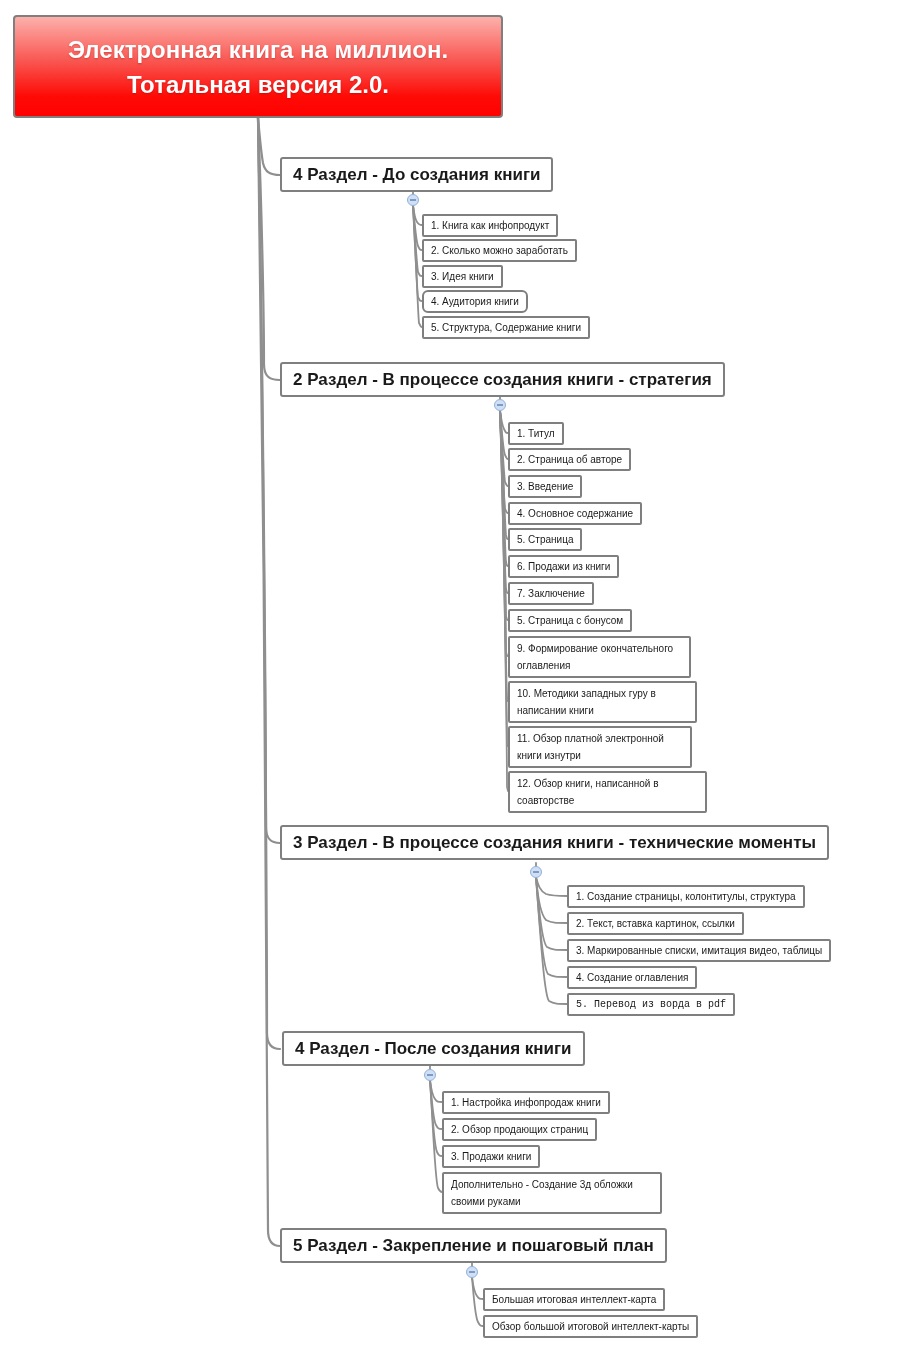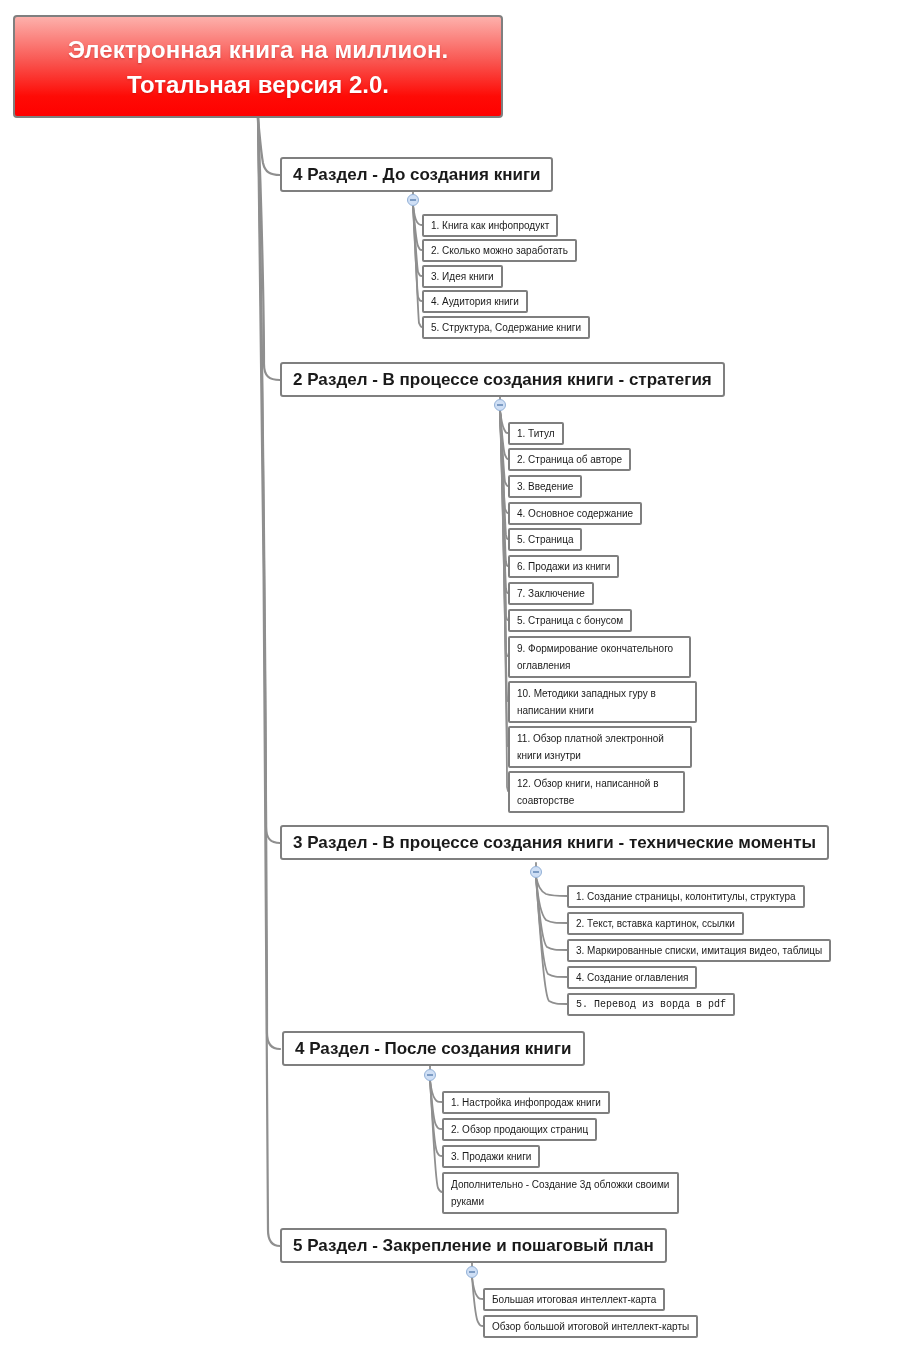--- a/index.html
+++ b/index.html
@@ -92,57 +92,57 @@
 
 <div class="node root">Электронная книга на миллион. Тотальная версия 2.0.</div>
 
 <div class="node branch" style="left:280px;top:157px;">4 Раздел - До создания книги</div>
 <div class="collapse" style="left:407px;top:194px;">
     <i></i>
   </div>
 <div class="node topic" style="left:422px;top:214px;">1. Книга как инфопродукт</div>
 <div class="node topic" style="left:422px;top:239px;">2. Сколько можно заработать</div>
 <div class="node topic" style="left:422px;top:265px;">3. Идея книги</div>
-<div class="node topic" style="left:422px;top:290px;">4. Аудитория книги</div>
+<div class="node topic" style="left:422px;top:290px;border-radius:6px;">4. Аудитория книги</div>
 <div class="node topic" style="left:422px;top:316px;">5. Структура, Содержание книги</div>
 
 <div class="node branch" style="left:280px;top:362px;">2 Раздел - В процессе создания книги - стратегия</div>
 <div class="collapse" style="left:494px;top:399px;">
     <i></i>
   </div>
 <div class="node topic" style="left:508px;top:422px;">1. Титул</div>
 <div class="node topic" style="left:508px;top:448px;">2. Страница об авторе</div>
 <div class="node topic" style="left:508px;top:475px;">3. Введение</div>
 <div class="node topic" style="left:508px;top:502px;">4. Основное содержание</div>
 <div class="node topic" style="left:508px;top:528px;">5. Страница</div>
 <div class="node topic" style="left:508px;top:555px;">6. Продажи из книги</div>
 <div class="node topic" style="left:508px;top:582px;">7. Заключение</div>
 <div class="node topic" style="left:508px;top:609px;">5. Страница с бонусом</div>
 <div class="node topic wrap" style="left:508px;top:636px;width:183px;">9. Формирование окончательного оглавления</div>
 <div class="node topic wrap" style="left:508px;top:681px;width:189px;">10. Методики западных гуру в написании книги</div>
 <div class="node topic wrap" style="left:508px;top:726px;width:184px;">11. Обзор платной электронной книги изнутри</div>
-<div class="node topic wrap" style="left:508px;top:771px;width:177px;">12. Обзор книги, написанной в соавторстве</div>
+<div class="node topic wrap" style="left:508px;top:771px;width:199px;">12. Обзор книги, написанной в соавторстве</div>
 
 <div class="node branch" style="left:280px;top:825px;">3 Раздел - В процессе создания книги - технические моменты</div>
 <div class="collapse" style="left:530px;top:866px;">
     <i></i>
   </div>
 <div class="node topic" style="left:567px;top:885px;">1. Создание страницы, колонтитулы, структура</div>
 <div class="node topic" style="left:567px;top:912px;">2. Текст, вставка картинок, ссылки</div>
 <div class="node topic" style="left:567px;top:939px;">3. Маркированные списки, имитация видео, таблицы</div>
 <div class="node topic" style="left:567px;top:966px;">4. Создание оглавления</div>
 <div class="node topic" style="left:567px;top:993px;font-family:Liberation Mono, monospace;">5. Перевод из ворда в pdf</div>
 
 <div class="node branch" style="left:282px;top:1031px;">4 Раздел - После создания книги</div>
 <div class="collapse" style="left:424px;top:1069px;">
     <i></i>
   </div>
 <div class="node topic" style="left:442px;top:1091px;">1. Настройка инфопродаж книги</div>
 <div class="node topic" style="left:442px;top:1118px;">2. Обзор продающих страниц</div>
 <div class="node topic" style="left:442px;top:1145px;">3. Продажи книги</div>
-<div class="node topic wrap" style="left:442px;top:1172px;width:237px;">Дополнительно - Создание 3д обложки своими руками</div>
+<div class="node topic wrap" style="left:442px;top:1172px;width:220px;">Дополнительно - Создание 3д обложки своими руками</div>
 
 <div class="node branch" style="left:280px;top:1228px;">5 Раздел - Закрепление и пошаговый план</div>
 <div class="collapse" style="left:466px;top:1266px;">
     <i></i>
   </div>
 <div class="node topic" style="left:483px;top:1288px;">Большая итоговая интеллект-карта</div>
 <div class="node topic" style="left:483px;top:1315px;">Обзор большой итоговой интеллект-карты</div>
 
 </body></html>

